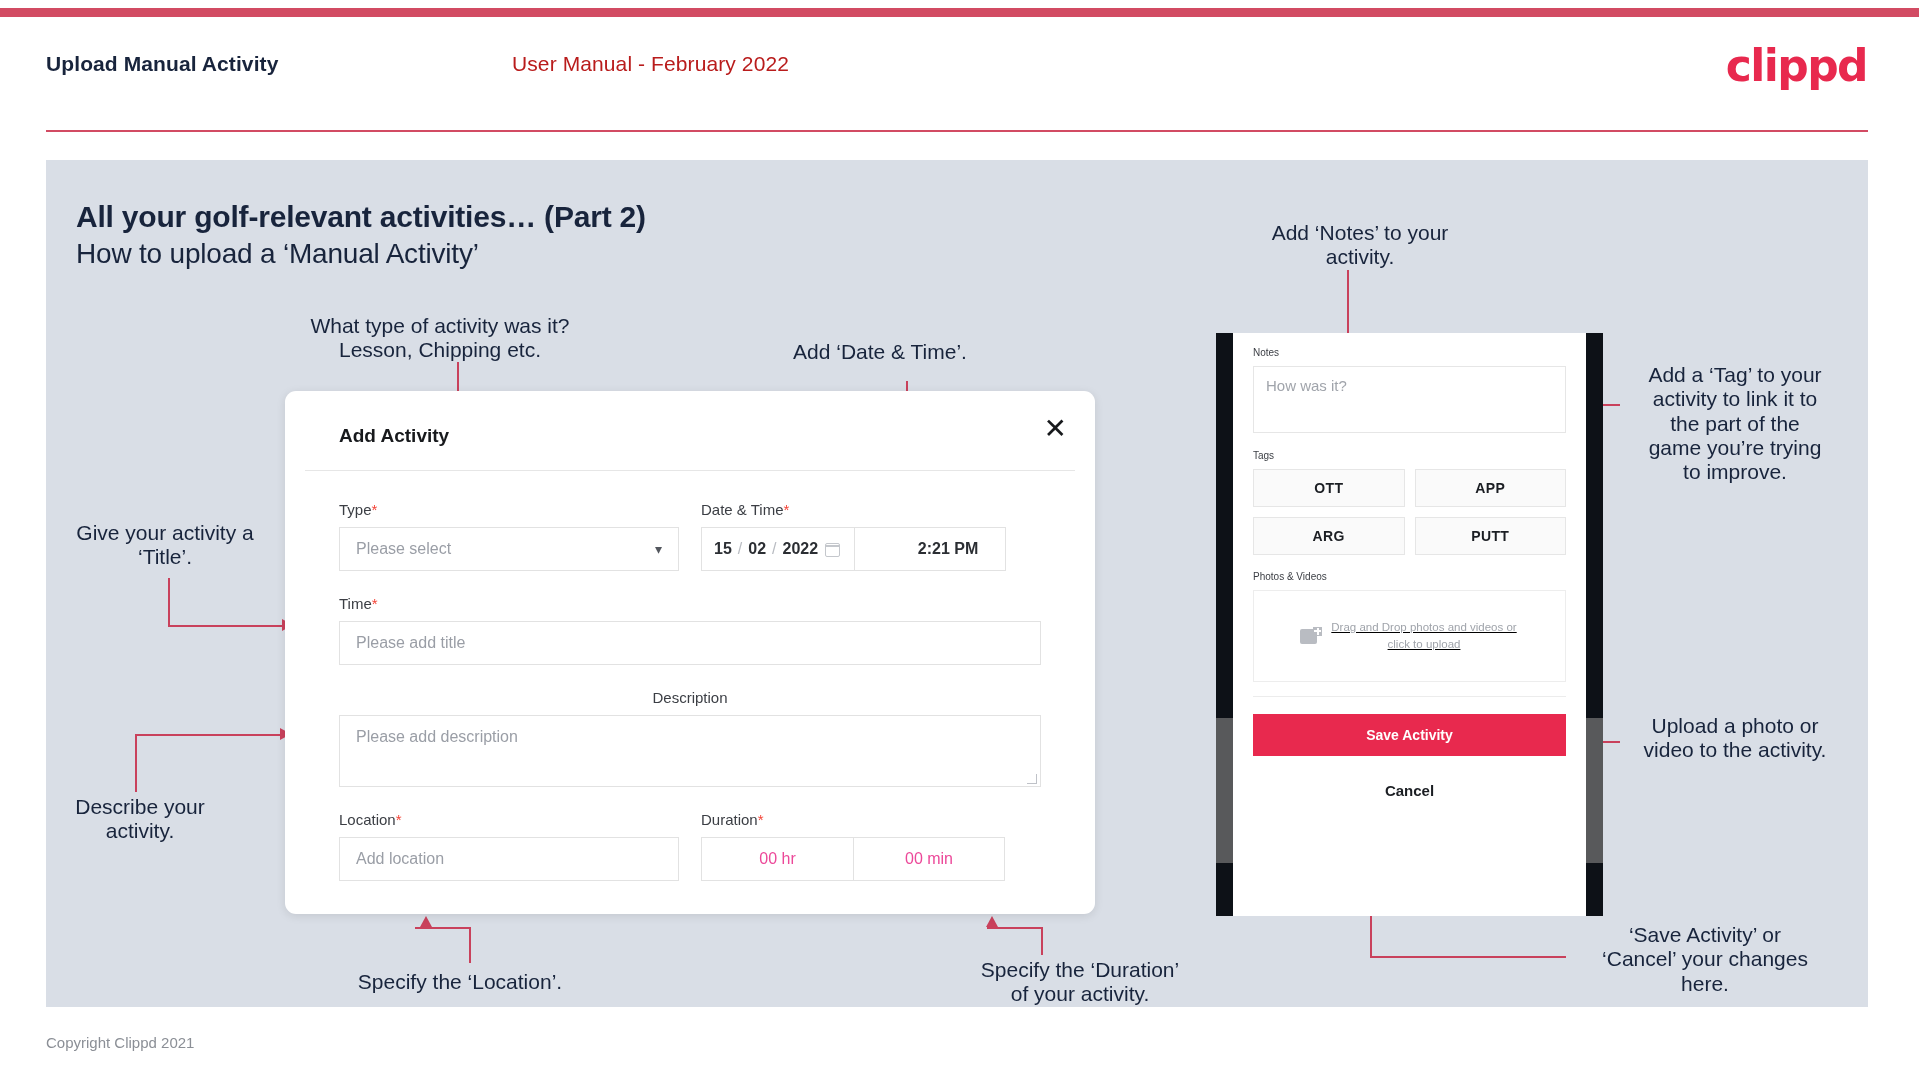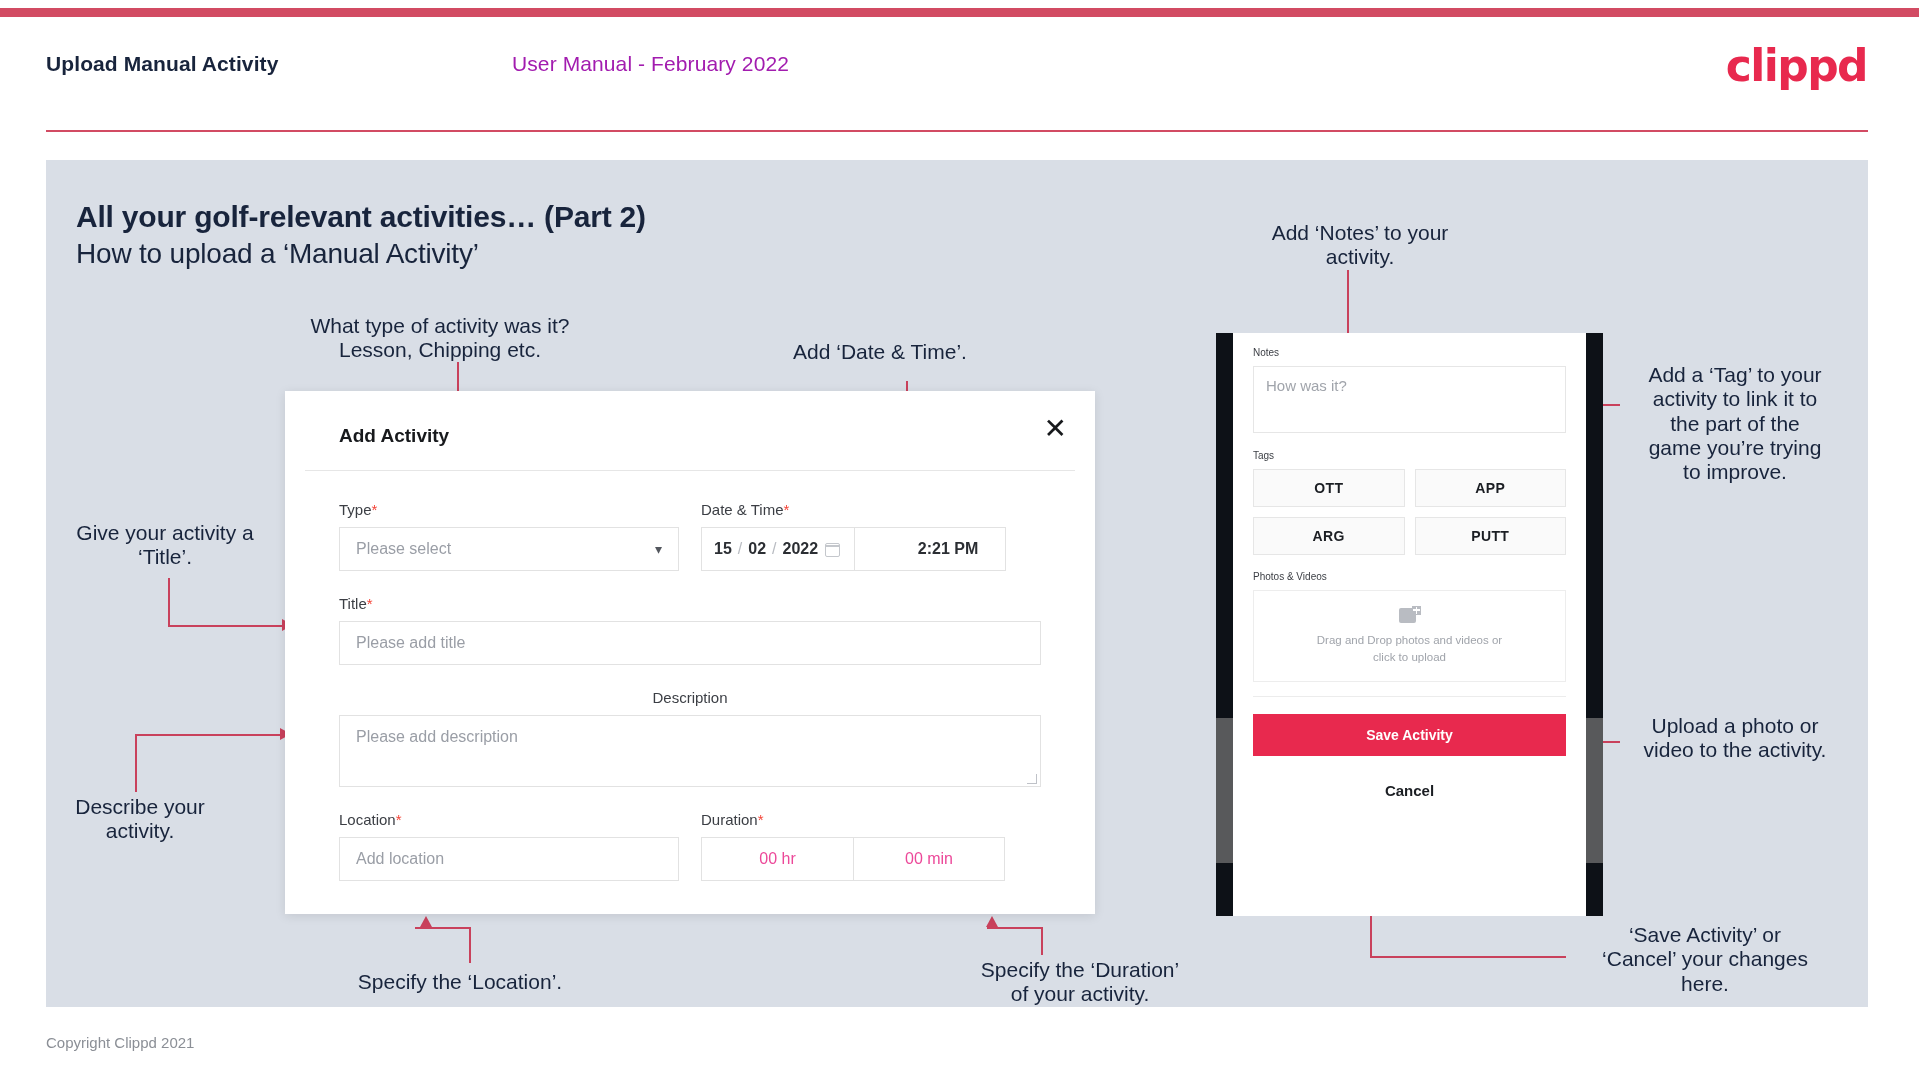--- a/index.html
+++ b/index.html
@@ -17,21 +17,21 @@
     background: #d24b63;
   }
 
   
   .header-title {
     position: absolute; left: 46px; top: 44px;
     font-size: 21px; font-weight: 600; color: #18243c; letter-spacing: .1px;
   }
   .header-subtitle {
     position: absolute; left: 512px; top: 44px;
-    font-size: 21px; font-weight: 400; color: #a21caf; letter-spacing: .1px;
+    font-size: 21px; font-weight: 400; color: #b91c1c; letter-spacing: .1px;
   }
   .logo {
     position: absolute; right: 52px; top: 36px;
     font-size: 44px; font-weight: 800; color: #e8294e;
     letter-spacing: -1.6px; font-family: "DejaVu Sans", sans-serif;
     line-height: 1;
   }
   .header-rule {
     position: absolute; left: 46px; top: 122px; width: 1822px; height: 2px;
     background: #d24b63;
@@ -79,20 +79,21 @@
   .arrow.left {
     border-top: 6px solid transparent; border-bottom: 6px solid transparent;
     border-right: 11px solid #c9415c;
   }
 
   
   .dialog {
     position: absolute; left: 285px; top: 383px; width: 810px; height: 523px;
     background: #ffffff;
     box-shadow: 0 2px 10px rgba(0,0,0,.10);
+    border-radius: 11px;
   }
   .dlg-title {
     position: absolute; left: 54px; top: 34px;
     font-size: 19px; font-weight: 700; color: #17191c;
   }
   .dlg-close {
     position: absolute; right: 28px; top: 24px;
     font-size: 28px; line-height: 1; color: #17191c; font-weight: 400;
     cursor: pointer; font-family: "DejaVu Sans", sans-serif;
   }
@@ -182,22 +183,22 @@
   .ptags { margin-top: 17px; }
   .tagrow { display: flex; gap: 10px; margin-bottom: 10px; }
   .tag {
     flex: 1; height: 38px; border: 1px solid #e6e6e6; background: #fafafa;
     display: flex; align-items: center; justify-content: center;
     font-size: 14px; font-weight: 700; color: #1b1e23; letter-spacing: .4px;
   }
   .pphotos { margin-top: 16px; }
   .dropzone {
     height: 92px; border: 1px solid #ededed; background: #fff;
-    display: flex; flex-direction: column; align-items: center;
-    justify-content: center; gap: 7px;
+    display: flex; flex-direction: row; align-items: center;
+    justify-content: center; gap: 7px; text-decoration: underline;
   }
   .imgico { width: 22px; height: 19px; position: relative; }
   .imgico b {
     position: absolute; left: 0; top: 2px; width: 17px; height: 15px;
     background: #b9bcc2; border-radius: 2px; display: block;
   }
   .imgico s {
     position: absolute; right: 0; top: 0; width: 9px; height: 9px;
     background: #b9bcc2; text-decoration: none;
   }
@@ -347,21 +348,21 @@
             </div>
             <div class="seg2">
               <span>2:21 PM</span>
             </div>
           </div>
         </div>
       </div>
 
       <div style="margin-top:24px;">
         <div class="flabel">
-          <span>Title</span><span class="req">*</span>
+          <span>Time</span><span class="req">*</span>
         </div>
         <div class="fctl fullctl">
           <span class="ph">Please add title</span>
         </div>
       </div>
 
       <div style="margin-top:24px;text-align:center;">
         <div class="flabel">Description</div>
         <div class="fctl fullctl ta">
           <span class="ph">Please add description</span>

